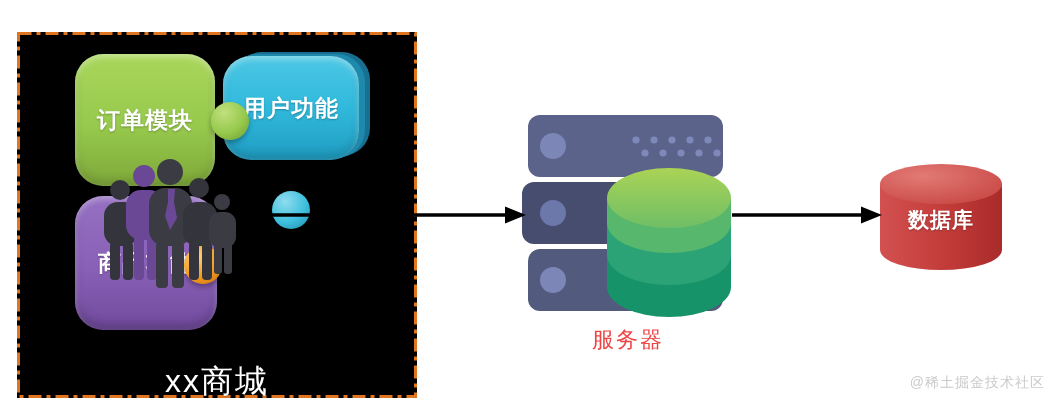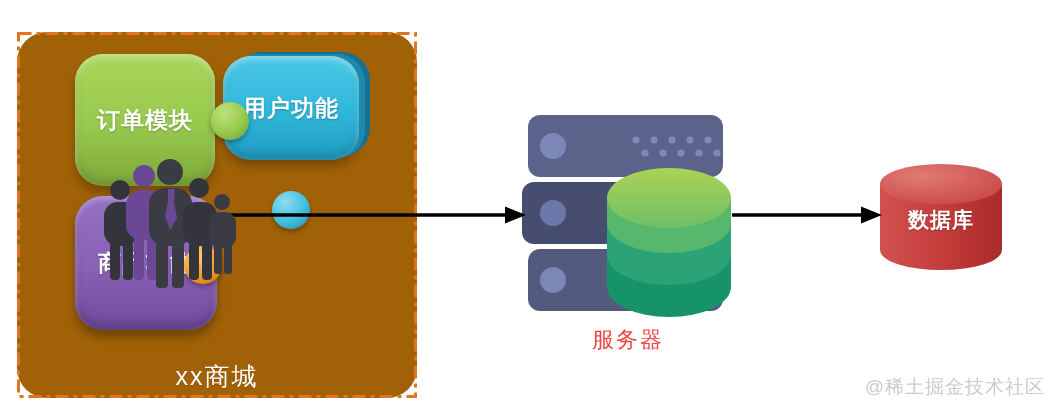--- a/index.html
+++ b/index.html
@@ -5,22 +5,21 @@
   * { margin:0; padding:0; box-sizing:border-box; }
   html,body { background:#ffffff; }
   body { font-family:"Liberation Sans","DejaVu Sans",sans-serif; }
   .canvas {
     position:relative; width:1055px; height:412px; background:#ffffff; overflow:hidden;
   }
 
   
   .mall-panel {
     position:absolute; left:17px; top:32px; width:400px; height:366px;
-    background:#a16207;
-    border-radius:30px;
+    background:#000000;
   }
   .mall-panel .border-svg { position:absolute; inset:0; width:100%; height:100%; }
 
   .tile {
     position:absolute; display:flex; align-items:center; justify-content:center;
     border-radius:28px; color:#ffffff; font-size:23px; font-weight:700;
     letter-spacing:1px; text-shadow:0 1px 2px rgba(0,0,0,.28); z-index:1;
   }
   .tile-order {
     left:58px; top:22px; width:140px; height:132px;
@@ -52,21 +51,21 @@
     background:radial-gradient(circle at 35% 28%, #c1e07e 0%, #96c94c 55%, #6f9a33 100%); }
   .knob-blue   { left:255px; top:159px;
     background:radial-gradient(circle at 35% 28%, #8fdcee 0%, #3fc0de 55%, #1d88ac 100%); }
   .knob-orange { left:167px; top:214px;
     background:radial-gradient(circle at 35% 28%, #ffd07a 0%, #f29a20 55%, #c86e08 100%); }
 
   .people { position:absolute; left:81px; top:126px; width:138px; height:132px; z-index:6; }
 
   .mall-title {
     position:absolute; left:0; top:328px; width:100%; text-align:center;
-    color:#ffffff; font-size:25px; letter-spacing:2px; text-shadow:0 1px 2px rgba(0,0,0,.15);
+    color:#ffffff; font-size:32px; letter-spacing:2px; text-shadow:0 1px 2px rgba(0,0,0,.15);
     z-index:1;
   }
 
   
   .arrows { position:absolute; left:0; top:0; width:1055px; height:412px; z-index:5; pointer-events:none; }
 
   
   .server-group { position:absolute; left:520px; top:113px; width:216px; height:245px; }
   .srv-rect { position:absolute; border-radius:12px; }
   .srv-rect.r1 { left:8px; top:2px;   width:195px; height:62px; background:#5b638a; }
@@ -86,21 +85,21 @@
   
   .db-group { position:absolute; left:878px; top:162px; width:126px; height:110px; }
   .db-label {
     position:absolute; left:0; top:44px; width:100%; text-align:center;
     color:#ffffff; font-size:21px; font-weight:700; letter-spacing:1px;
     text-shadow:0 1px 2px rgba(0,0,0,.25);
   }
 
   
   .watermark {
-    position:absolute; right:10px; top:374px; color:#cbcbcb; font-size:19px; letter-spacing:1px;
+    position:absolute; right:10px; top:374px; color:#cbcbcb; font-size:14px; letter-spacing:1px;
   }
 </style>
 </head>
 <body>
 
 <div class="canvas">
 
   <div class="mall-panel">
     <svg class="border-svg" viewBox="0 0 400 366">
       <rect x="1.5" y="1.5" width="397" height="363" fill="none" stroke="#e0741f" stroke-width="3" stroke-dasharray="13 5 4 5"></rect>

